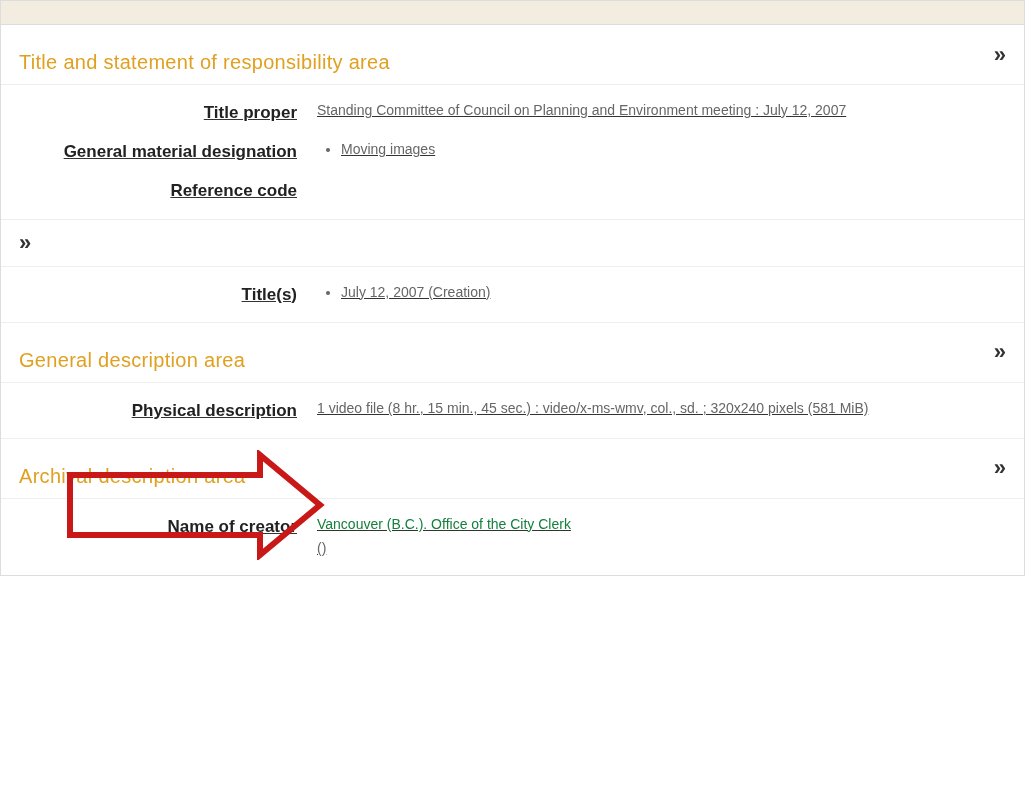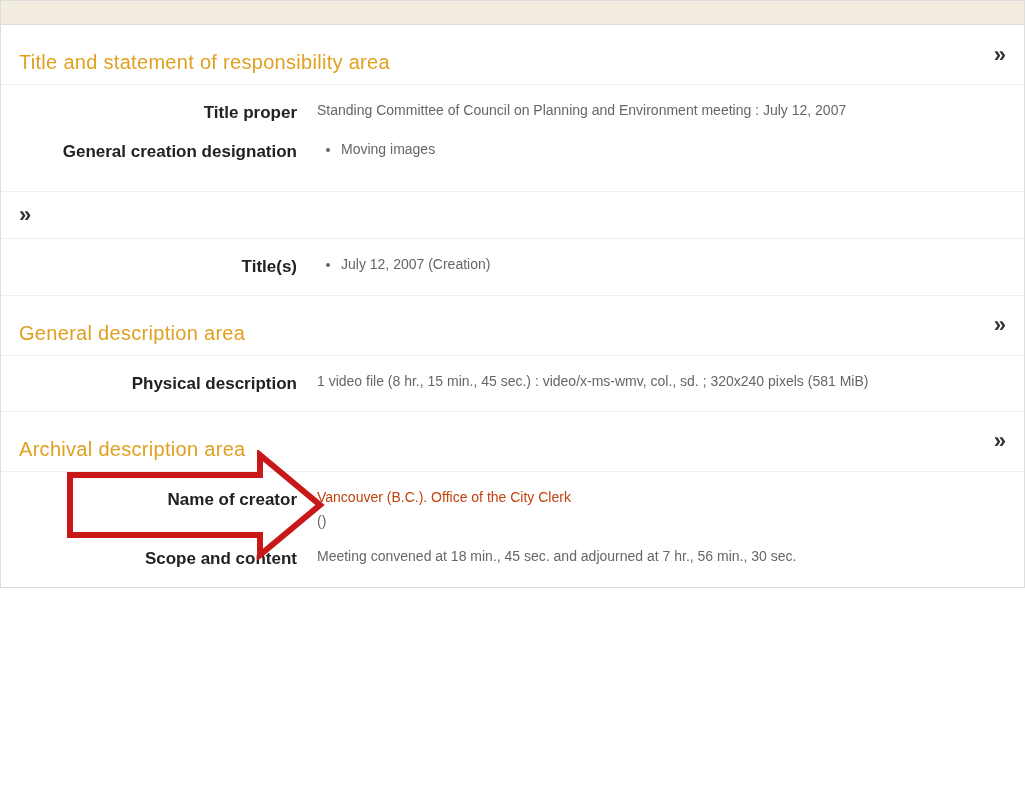--- a/index.html
+++ b/index.html
@@ -44,20 +44,21 @@
     border-bottom: none;
   }
   .field-row:first-child {
     padding-top: 14px;
   }
   .field-row:last-child {
     padding-bottom: 14px;
   }
   .section-body {
     border-bottom: 1px solid #eee;
+    text-decoration: underline;
   }
   .field-label {
     width: 308px;
     text-align: right;
     padding-right: 12px;
     font-weight: 700;
     color: #222;
     font-size: 17px;
     line-height: 1.6;
   }
@@ -67,21 +68,21 @@
     padding-right: 18px;
     color: #666;
     font-size: 14px;
     line-height: 1.7;
   }
   .field-value ul {
     list-style: disc;
     margin-left: 24px;
   }
   .field-value a {
-    color: #c2410c;
+    color: #15803d;
     text-decoration: none;
   }
   .arrow-annotation {
     position: absolute;
     pointer-events: none;
   }
 </style>
 </head>
 <body>
 
@@ -94,28 +95,29 @@
   <div class="section-header">
     <h2>Title and statement of responsibility area</h2>
     <span class="expand-icon">»</span>
   </div>
   <div class="section-body">
     <div class="field-row">
       <div class="field-label">Title proper</div>
       <div class="field-value">Standing Committee of Council on Planning and Environment meeting : July 12, 2007</div>
     </div>
     <div class="field-row">
-      <div class="field-label">General creation designation</div>
+      <div class="field-label">General material designation</div>
       <div class="field-value">
         <ul>
               <li>Moving images</li>
             </ul>
       </div>
     </div>
     <div class="field-row">
+      <div class="field-label">Reference code</div>
     </div>
   </div>
 
   <div class="section-header">
     <span class="expand-icon">»</span>
   </div>
   <div class="section-body">
     <div class="field-row">
       <div class="field-label">Title(s)</div>
       <div class="field-value">
@@ -142,24 +144,20 @@
     <span class="expand-icon">»</span>
   </div>
   <div class="section-body" style="border-bottom:none;">
     <div class="field-row">
       <div class="field-label">Name of creator</div>
       <div class="field-value">
         <a href="#">Vancouver (B.C.). Office of the City Clerk</a><br>
         <span>()</span>
       </div>
     </div>
-    <div class="field-row">
-      <div class="field-label">Scope and content</div>
-      <div class="field-value">Meeting convened at 18 min., 45 sec. and adjourned at 7 hr., 56 min., 30 sec.</div>
-    </div>
   </div>
 
 </div>
 
 <svg class="arrow-annotation" style="left:60px; top:450px;" width="270" height="110">
   <polygon points="10,25 200,25 200,5 260,55 200,105 200,85 10,85" fill="none" stroke="#c91818" stroke-width="6" stroke-linejoin="miter"></polygon>
 </svg>
 
 <svg class="arrow-annotation" style="left:60px; top:665px;" width="270" height="110">
   <polygon points="10,25 200,25 200,5 260,55 200,105 200,85 10,85" fill="none" stroke="#c91818" stroke-width="6" stroke-linejoin="miter"></polygon>

